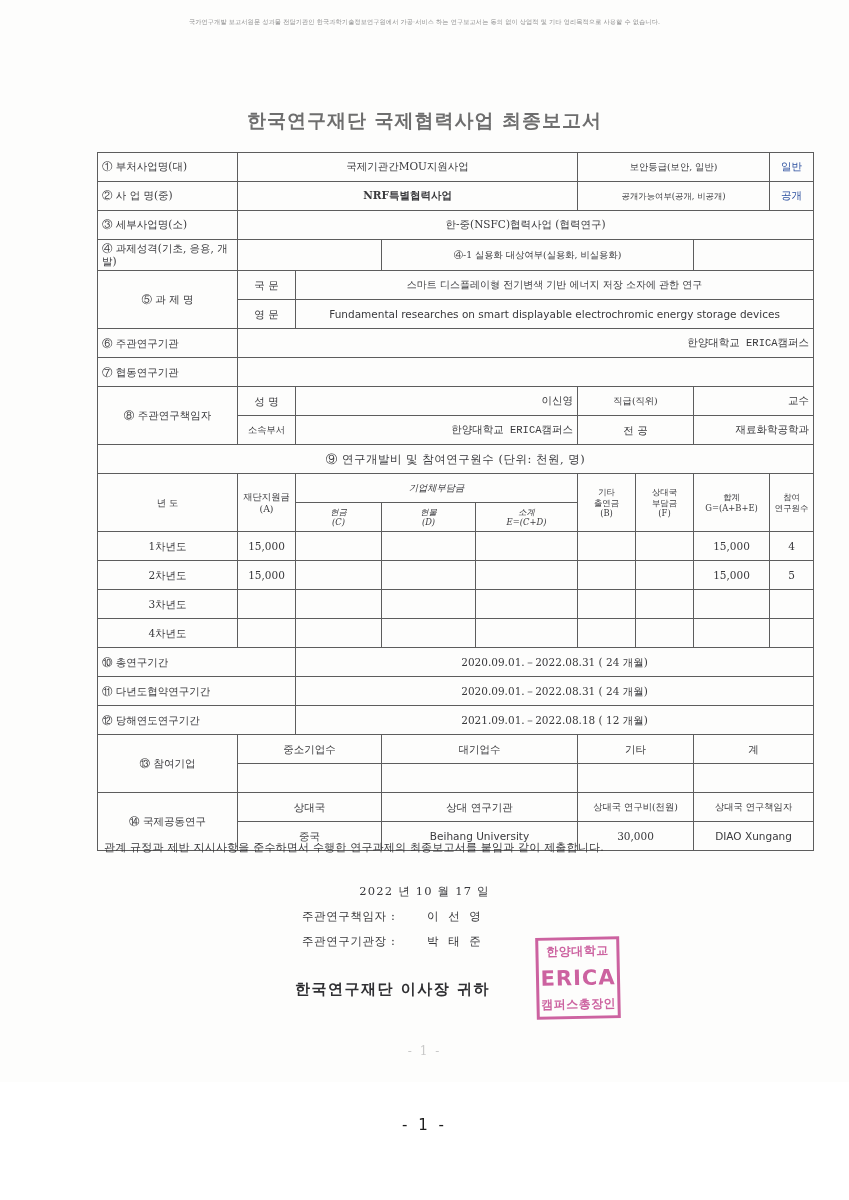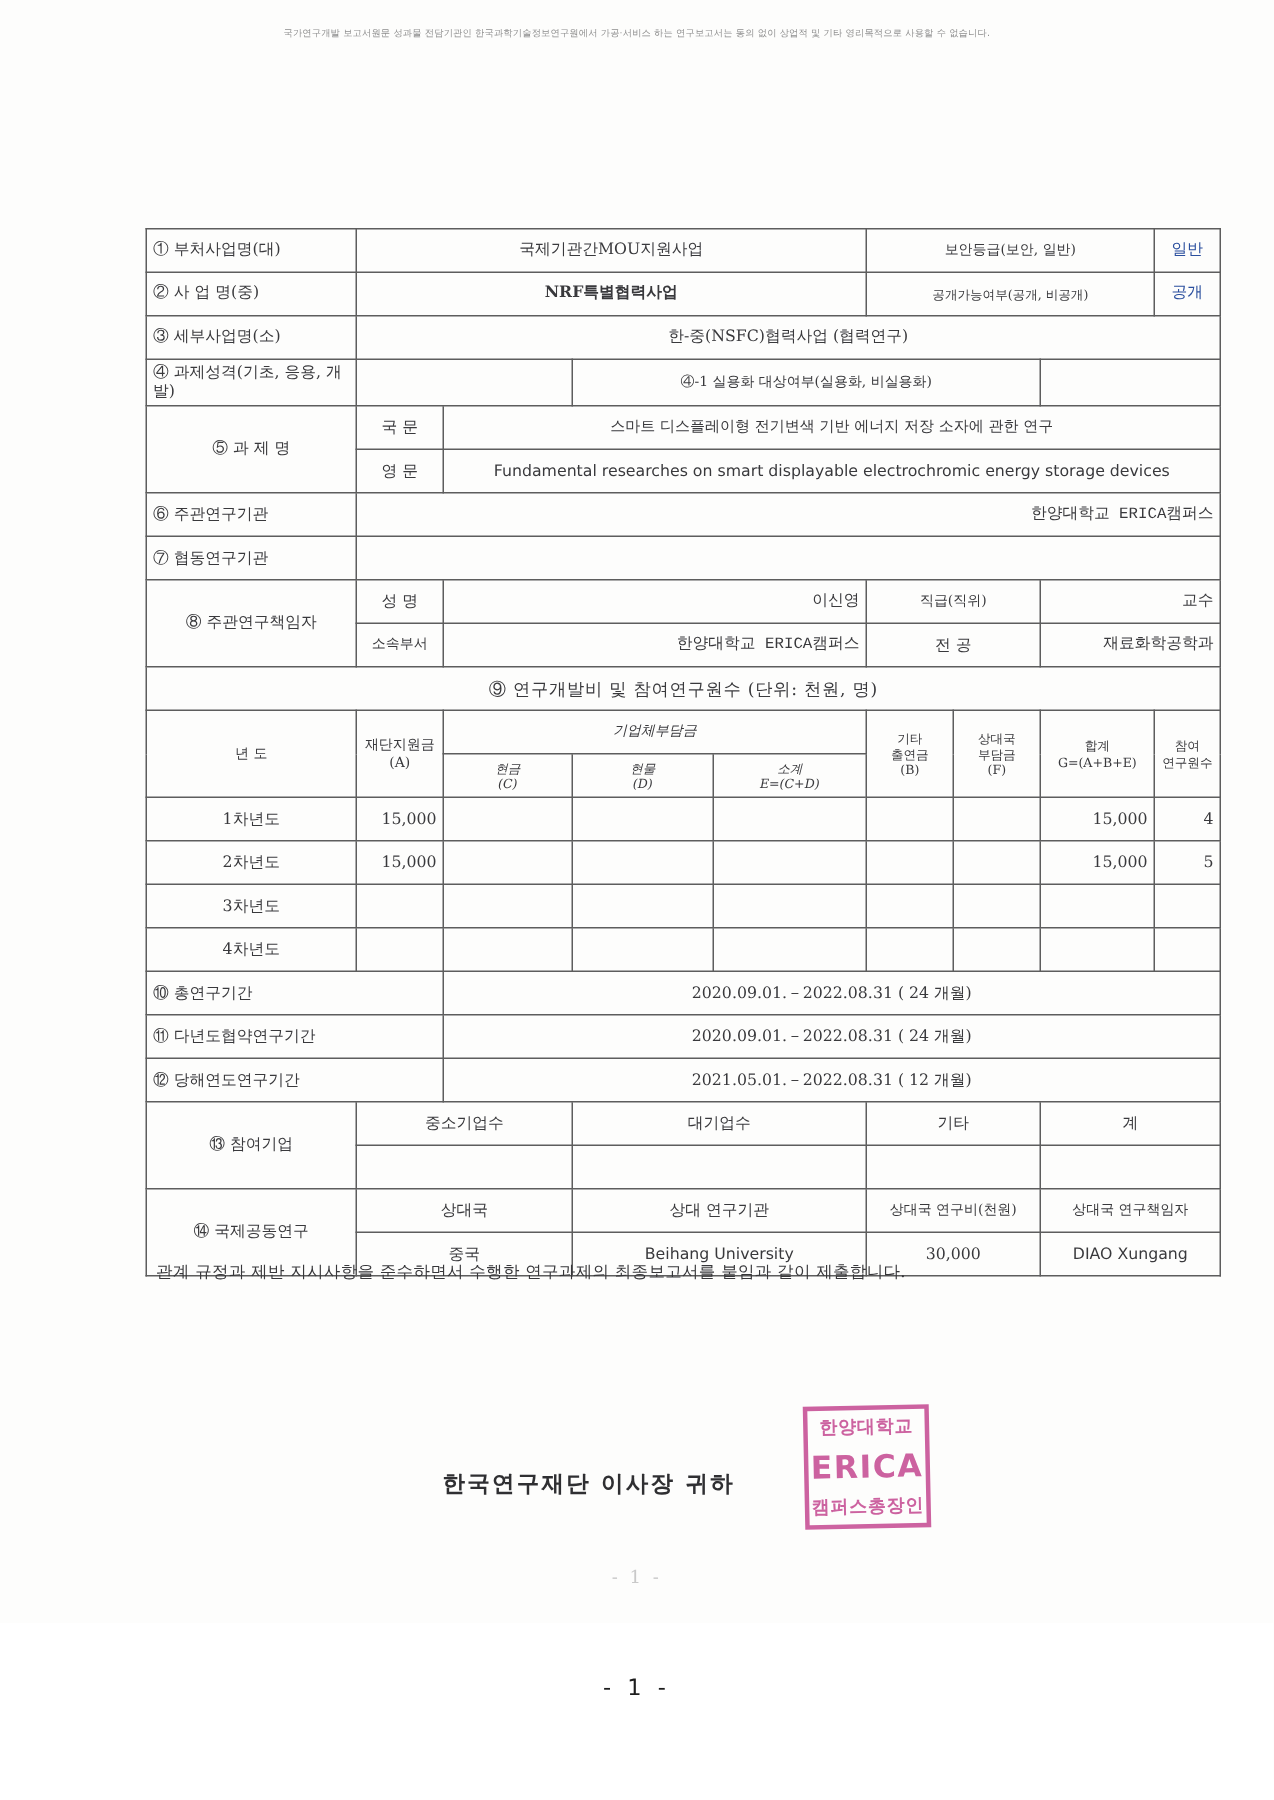--- a/index.html
+++ b/index.html
@@ -54,21 +54,21 @@
   }
   table.form td {
     border: 1px solid #5d5d5d;
     padding: 2px 4px;
     height: 29px;
     vertical-align: middle;
     line-height: 1.25;
   }
   .c { text-align: center; }
   .l { text-align: right; font-family: Liberation Mono, monospace; }
-  .r { text-align: right; padding-right: 6px; }
+  .r { text-align: center; padding-right: 6px; }
   .lbl { padding-left: 6px; }
   .sm { font-size: 9.3px; }
   .xsm { font-size: 8.4px; }
   .blue { color: #2b4f9e; }
   .eng { font-family: "DejaVu Sans", "Liberation Sans", sans-serif; font-size: 10.5px; }
   .bold { font-weight: bold; }
   .tall { height: 36px; }
   .h2row { height: 24px; font-style: italic; }
   .section-title { font-size: 11.5px; letter-spacing: 0.5px; margin-top: 37px; }
   
@@ -153,20 +153,21 @@
     letter-spacing: 3px;
   }
 </style>
 </head>
 <body>
 
 <div id="scan-page">
 
   <div id="disclaimer">국가연구개발 보고서원문 성과물 전담기관인 한국과학기술정보연구원에서 가공·서비스 하는 연구보고서는 동의 없이 상업적 및 기타 영리목적으로 사용할 수 없습니다.</div>
 
+  <div id="doc-title">한국연구재단 국제협력사업 최종보고서</div>
 
   <div id="form-wrap">
     <table class="form">
       <colgroup>
         <col style="width:140px">
         <col style="width:58px">
         <col style="width:86px">
         <col style="width:94px">
         <col style="width:102px">
         <col style="width:58px">
@@ -313,21 +314,21 @@
       <tr>
         <td class="lbl" colspan="2">⑩ 총연구기간</td>
         <td class="c" colspan="7">2020.09.01.－2022.08.31 ( 24 개월)</td>
       </tr>
       <tr>
         <td class="lbl" colspan="2">⑪ 다년도협약연구기간</td>
         <td class="c" colspan="7">2020.09.01.－2022.08.31 ( 24 개월)</td>
       </tr>
       <tr>
         <td class="lbl" colspan="2">⑫ 당해연도연구기간</td>
-        <td class="c" colspan="7">2021.05.01.－2022.08.31 ( 12 개월)</td>
+        <td class="c" colspan="7">2021.09.01.－2022.08.18 ( 12 개월)</td>
       </tr>
 
       <tr>
         <td class="c" rowspan="2">⑬ 참여기업</td>
         <td class="c" colspan="2">중소기업수</td>
         <td class="c" colspan="2">대기업수</td>
         <td class="c" colspan="2">기타</td>
         <td class="c" colspan="2">계</td>
       </tr>
       <tr>
@@ -349,20 +350,29 @@
         <td class="c eng" colspan="2">Beihang University</td>
         <td class="c" colspan="2">30,000</td>
         <td class="c eng" colspan="2">DIAO Xungang</td>
       </tr>
     </tbody>
       </table>
   </div>
 
   <div id="statement">관계 규정과 제반 지시사항을 준수하면서 수행한 연구과제의 최종보고서를 붙임과 같이 제출합니다.</div>
 
+  <div id="sig-block">
+    <div class="sig-date">2022  년   10 월 17 일</div>
+    <div class="sig-line">
+      <span class="who">주관연구책임자 :</span><span class="nm">이 선 영</span>
+    </div>
+    <div class="sig-line">
+      <span class="who">주관연구기관장 :</span><span class="nm">박 태 준</span>
+    </div>
+  </div>
 
   <div id="addressee">한국연구재단 이사장 귀하</div>
 
   <div id="stamp">
     <div class="st-top">한양대학교</div>
     <div class="st-mid">ERICA</div>
     <div class="st-bot">캠퍼스총장인</div>
   </div>
 
   <div id="footer-scan">- 1 -</div>

